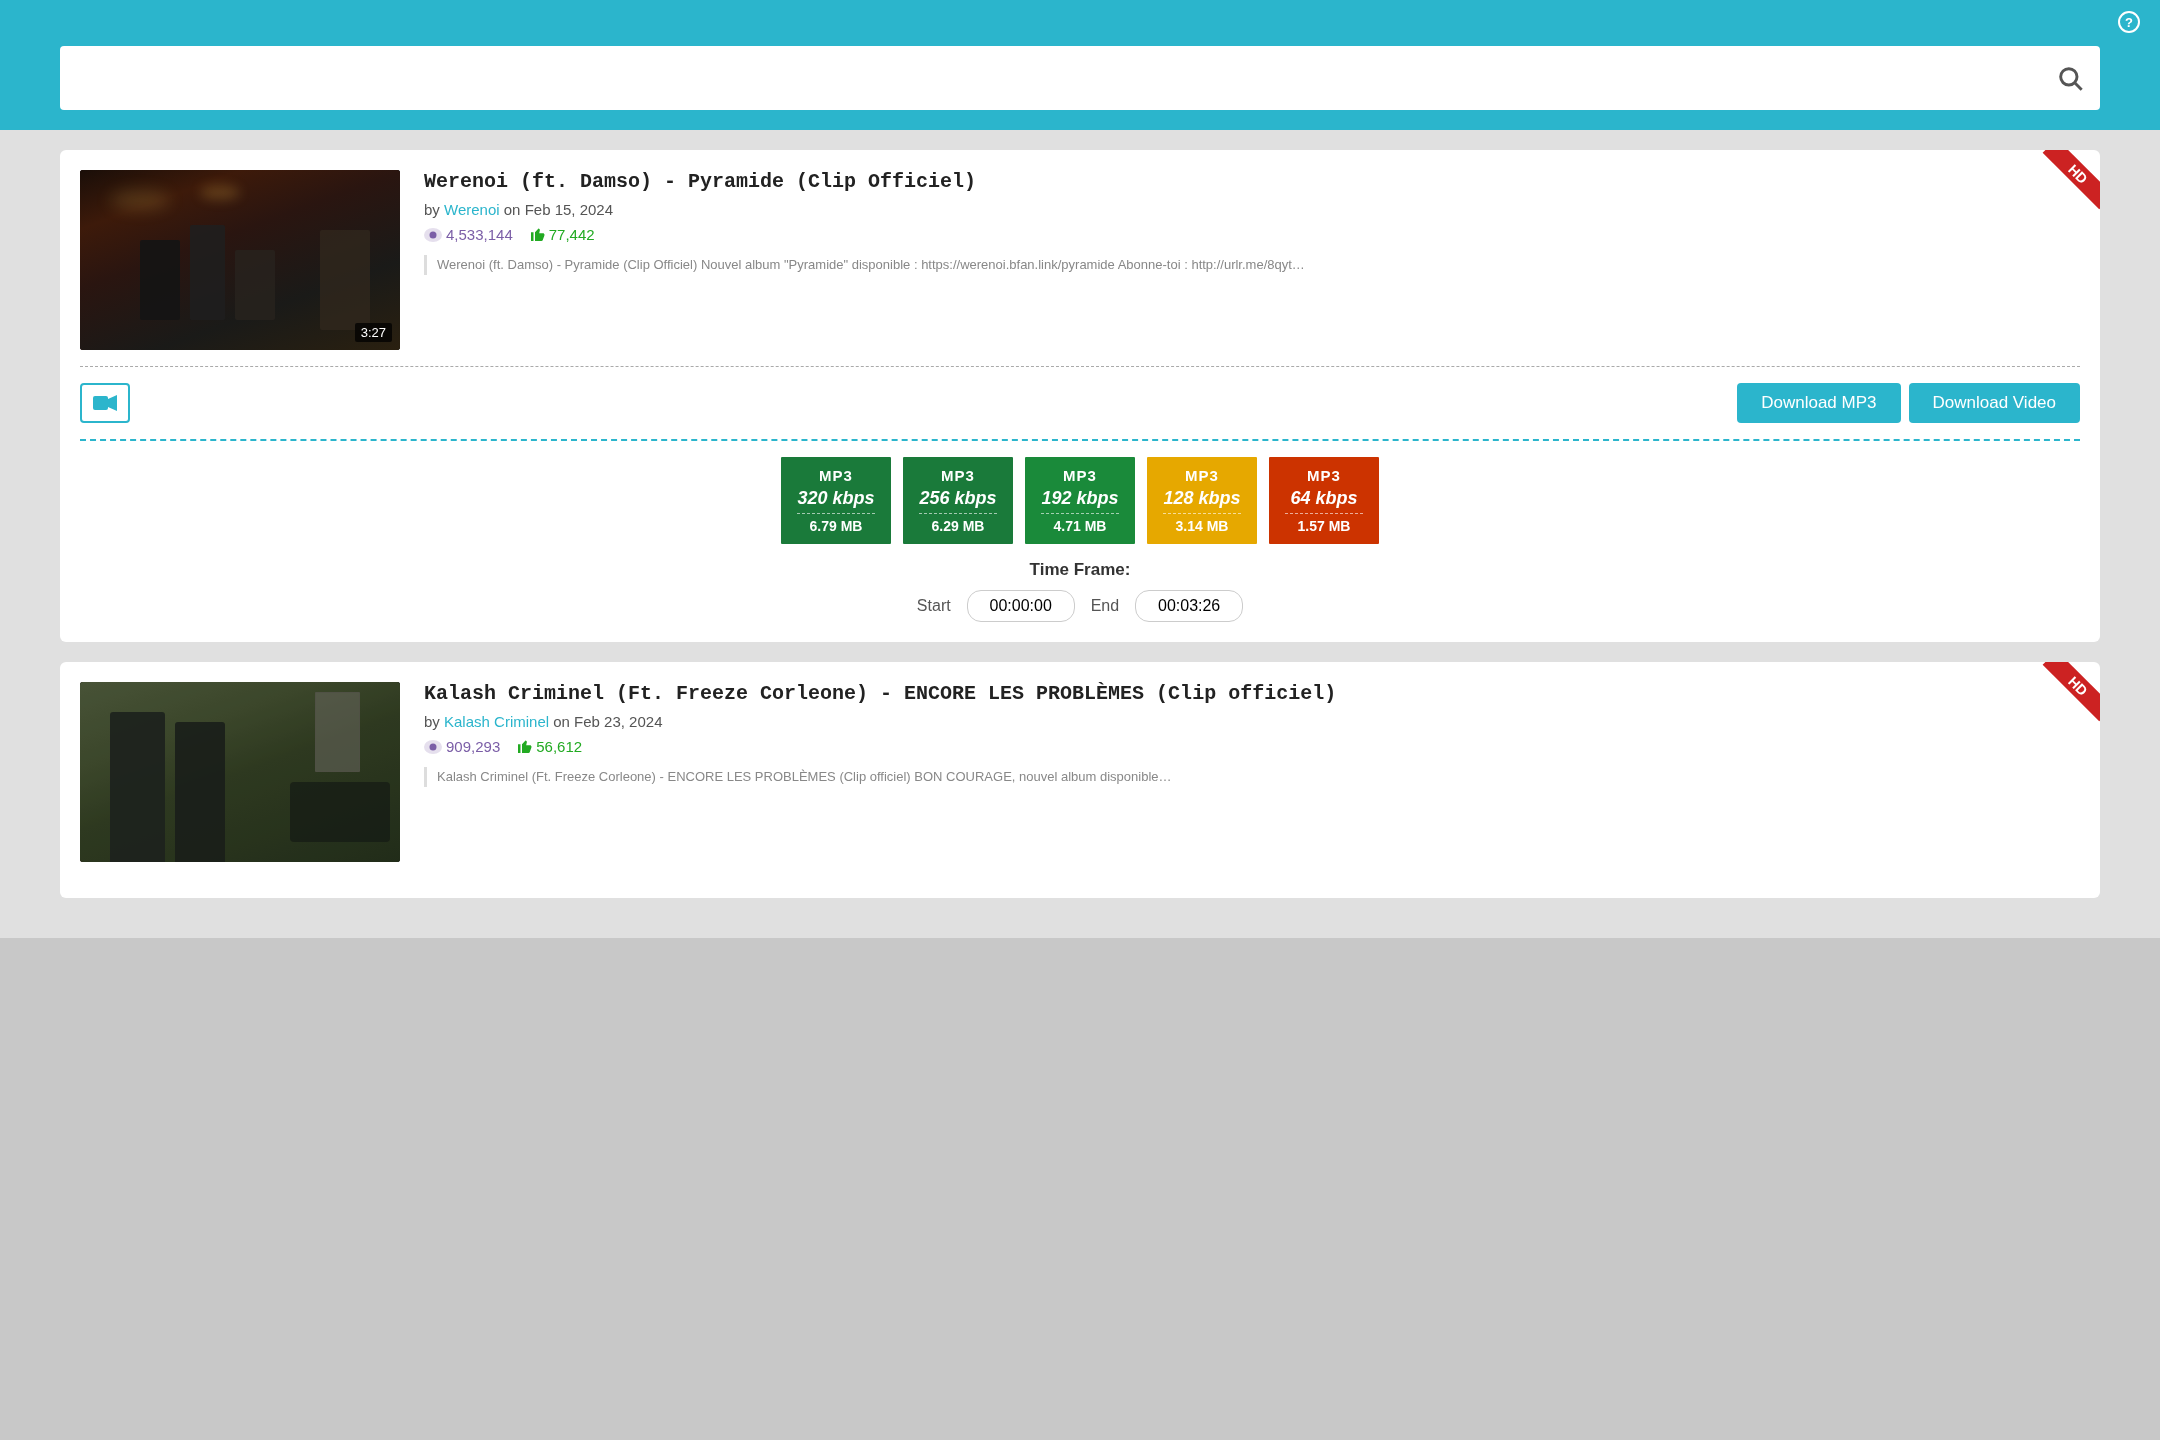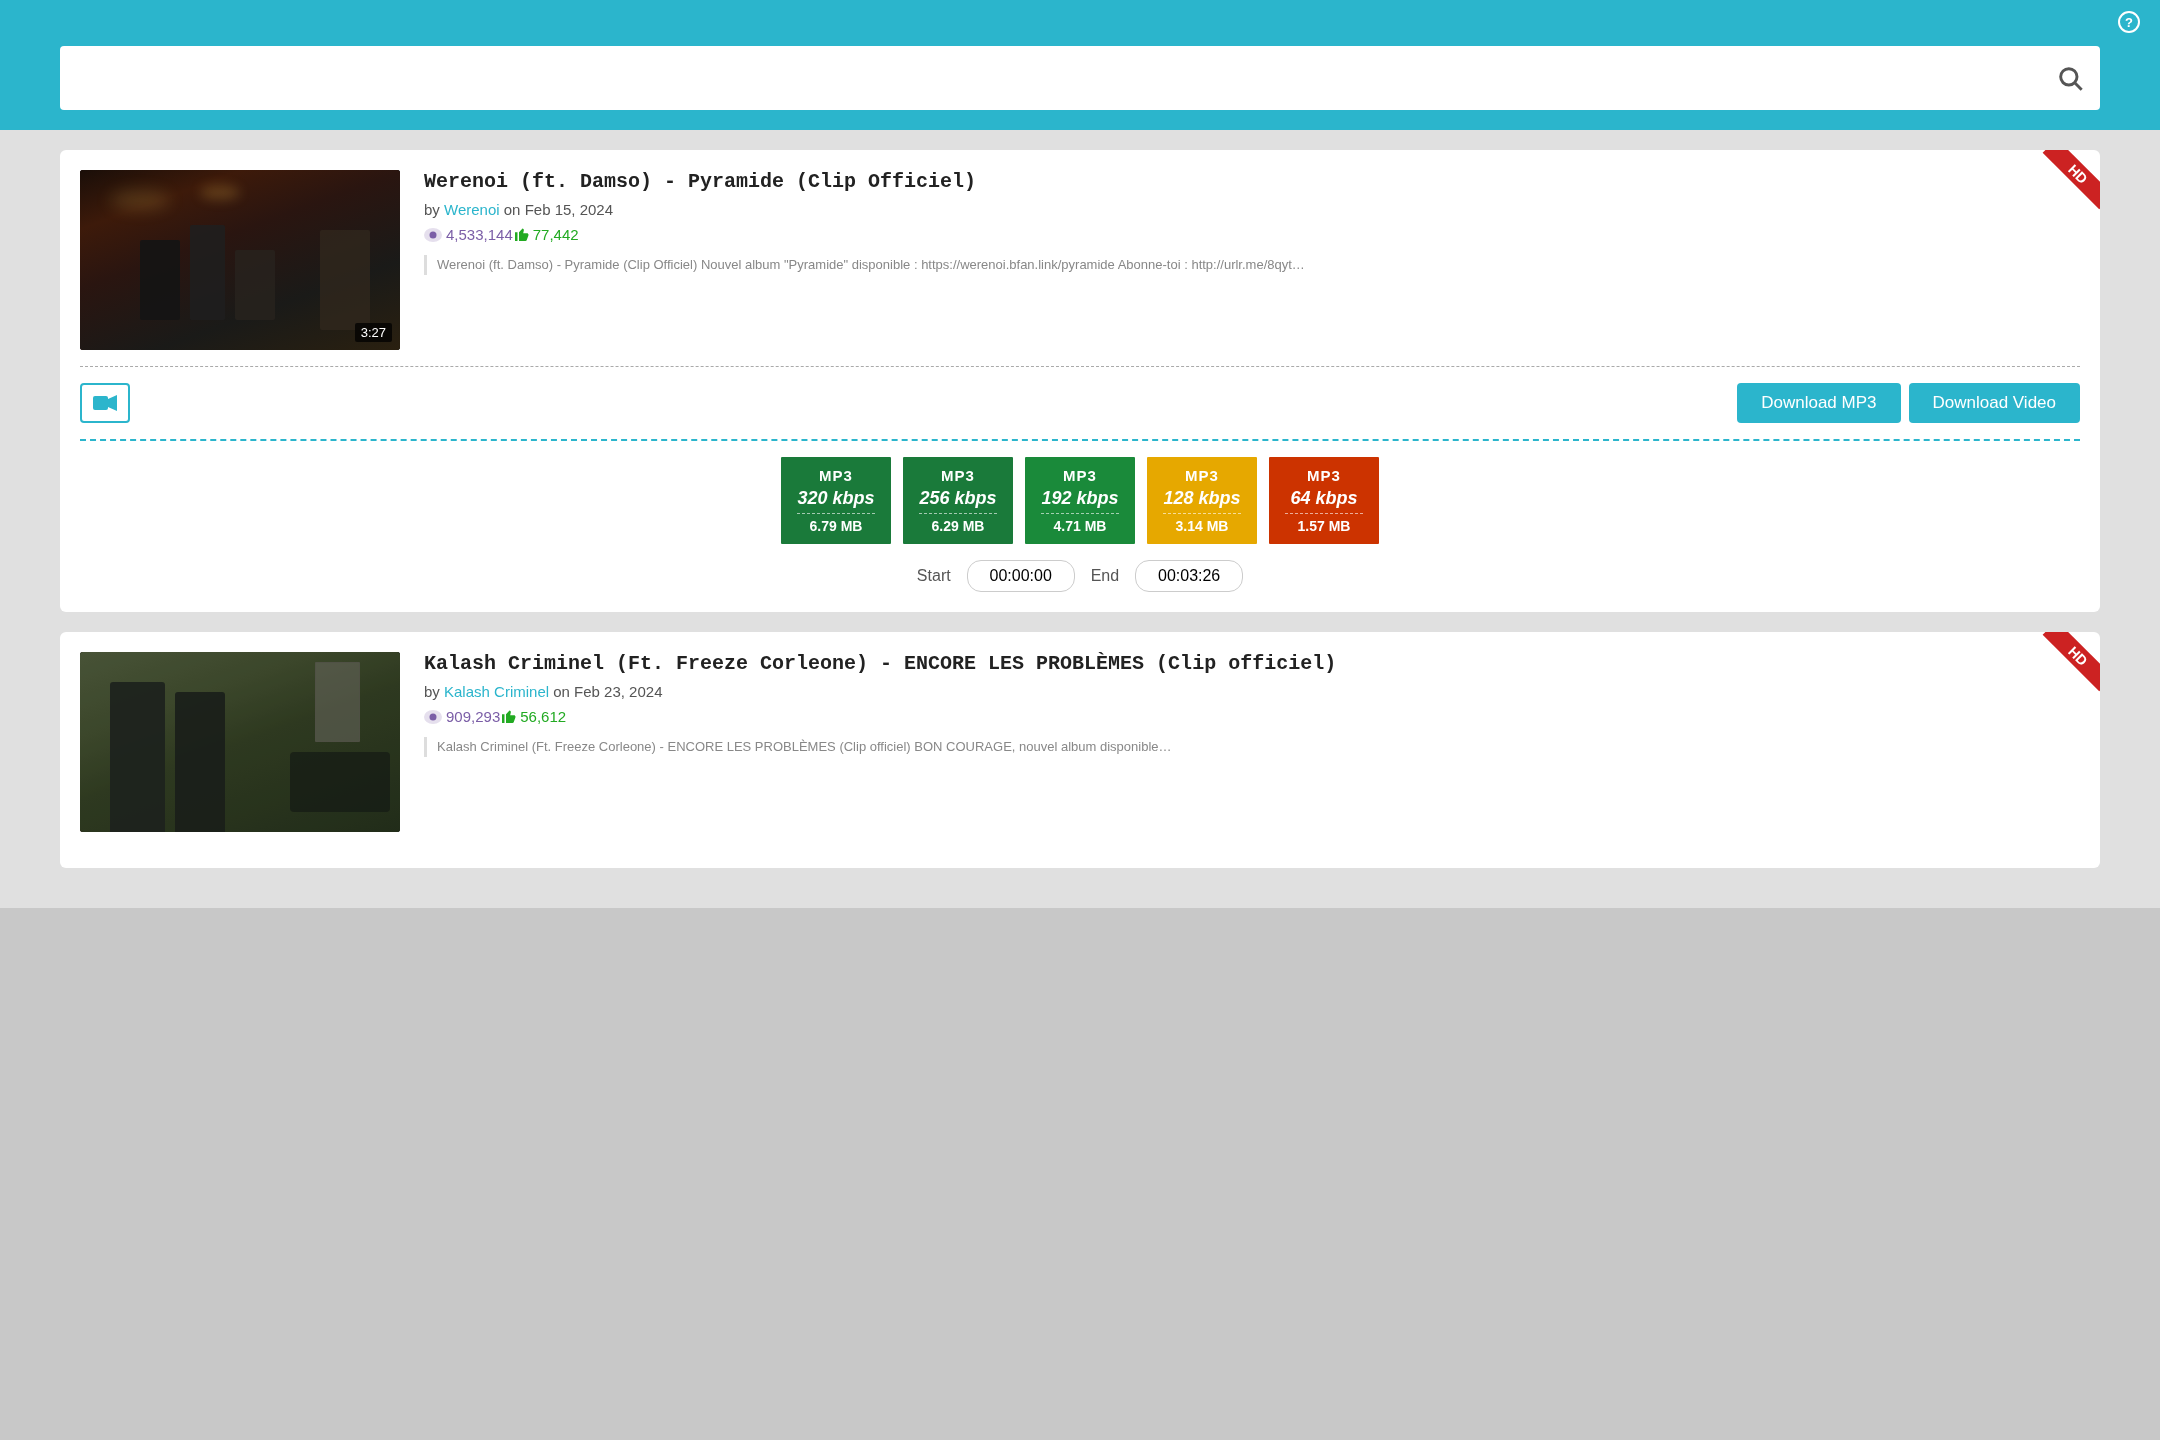--- a/index.html
+++ b/index.html
@@ -158,20 +158,21 @@
       font-size: 15px;
       color: #555;
       margin-bottom: 8px;
     }
     .channel-link {
       color: #2bb5cc;
       text-decoration: none;
     }
     .video-stats {
       display: flex;
+      gap: 16px;
       font-size: 15px;
       margin-bottom: 12px;
     }
     .stat-views {
       color: #7b5ea7;
       display: flex;
       align-items: center;
       gap: 4px;
     }
     .stat-likes {
@@ -419,20 +420,21 @@
       </button>
       <button class="mp3-btn" style="background:#cc3300;">
         <div class="mp3-btn-label">MP3</div>
         <div class="mp3-btn-kbps">64 kbps</div>
         <hr class="mp3-btn-divider">
         <div class="mp3-btn-size">1.57 MB</div>
       </button>
     </div>
 
     <div class="time-frame-section">
+      <div class="time-frame-title">Time Frame:</div>
       <div class="time-frame-inputs">
         <span class="time-label">Start</span>
         <input class="time-input" type="text" value="00:00:00" style="">
         <span class="time-label">End</span>
         <input class="time-input" type="text" value="00:03:26" style="">
       </div>
     </div>
 
   </div>
 

